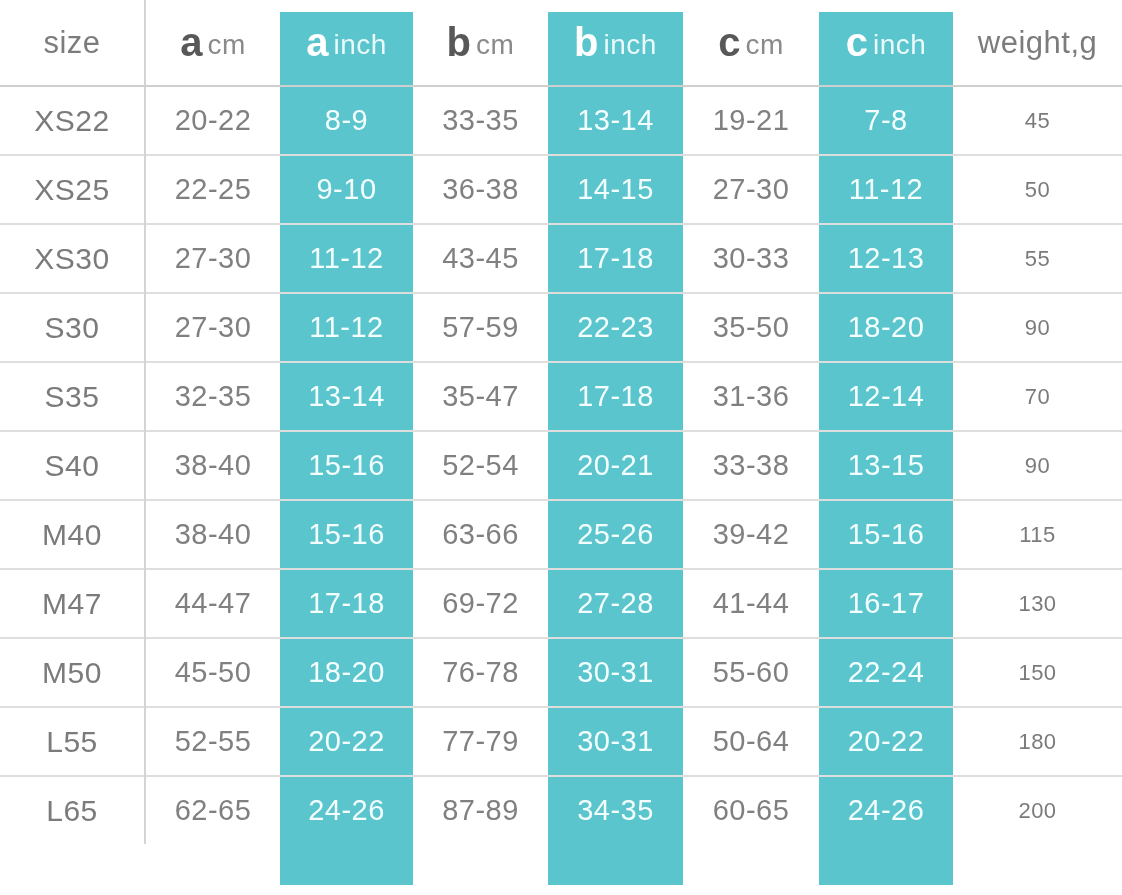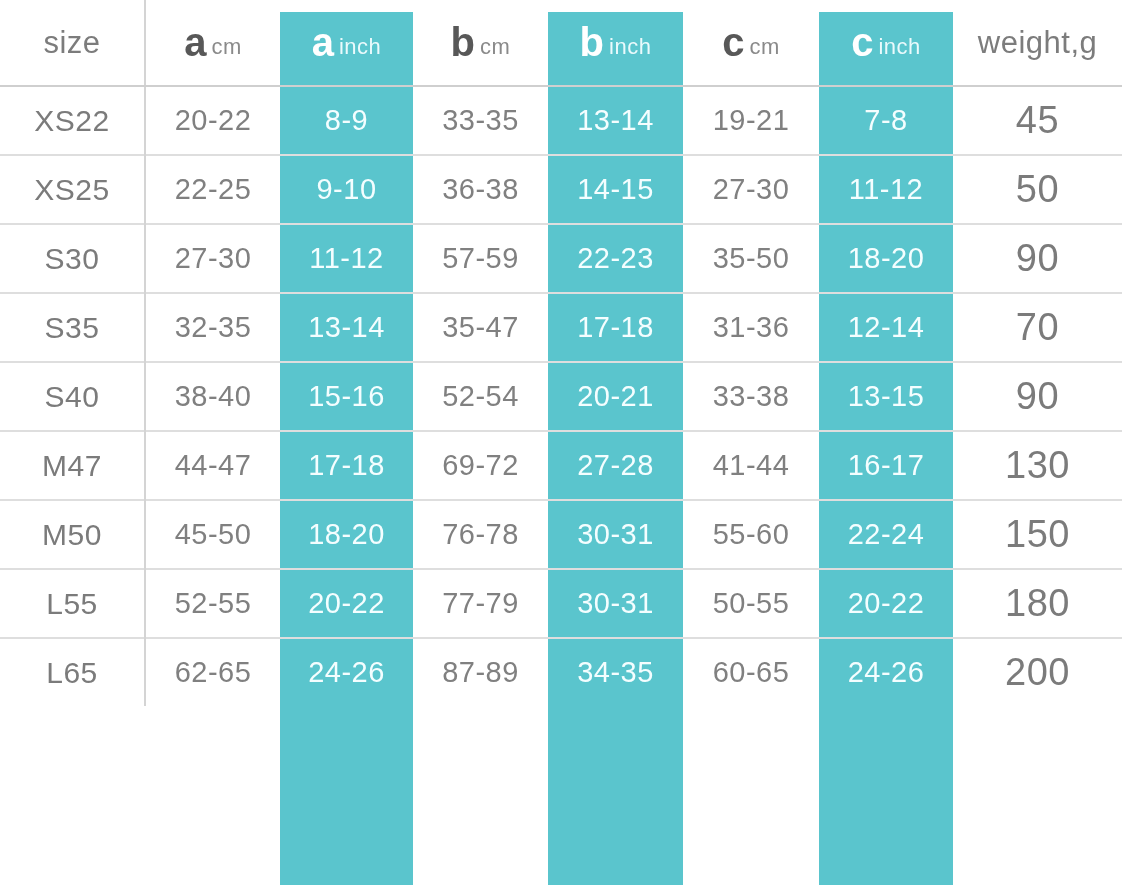--- a/index.html
+++ b/index.html
@@ -72,21 +72,21 @@
     margin-left: 30px;
   }
   .hdr-letter {
     font-weight: bold;
     font-size: 40px;
     color: #585858;
     vertical-align: -2px;
     letter-spacing: 0;
   }
   .hdr-unit {
-    font-size: 22px;
+    font-size: 28px;
     color: #8a8a8a;
     padding-left: 5px;
   }
   .hdr-plain {
     font-size: 31px;
     color: #7c7c7c;
   }
 
   
   table.size-table tbody tr {
@@ -110,21 +110,21 @@
   }
   table.size-table th.teal .hdr-letter { color: #ffffff; }
   table.size-table th.teal .hdr-unit   { color: #eafafc; }
   table.size-table td.teal             { color: #f4feff; text-align: center; }
 
   table.size-table td.size-cell {
     font-size: 30px;
     color: #7b7b7b;
   }
   table.size-table td.weight-cell {
-    font-size: 38px;
+    font-size: 22px;
     color: #7b7b7b;
   }
 </style>
 </head>
 <body>
 
 <div id="chart-root">
 
   <div class="teal-band band-a"></div>
   <div class="teal-band band-b"></div>
@@ -184,20 +184,30 @@
           <td class="sep-right size-cell">XS25</td>
           <td>22-25</td>
           <td class="teal">9-10</td>
           <td>36-38</td>
           <td class="teal">14-15</td>
           <td>27-30</td>
           <td class="teal">11-12</td>
           <td class="weight-cell">50</td>
         </tr>
         <tr>
+          <td class="sep-right size-cell">XS30</td>
+          <td>27-30</td>
+          <td class="teal">11-12</td>
+          <td>43-45</td>
+          <td class="teal">17-18</td>
+          <td>30-33</td>
+          <td class="teal">12-13</td>
+          <td class="weight-cell">55</td>
+        </tr>
+        <tr>
           <td class="sep-right size-cell">S30</td>
           <td>27-30</td>
           <td class="teal">11-12</td>
           <td>57-59</td>
           <td class="teal">22-23</td>
           <td>35-50</td>
           <td class="teal">18-20</td>
           <td class="weight-cell">90</td>
         </tr>
         <tr>
@@ -214,20 +224,30 @@
           <td class="sep-right size-cell">S40</td>
           <td>38-40</td>
           <td class="teal">15-16</td>
           <td>52-54</td>
           <td class="teal">20-21</td>
           <td>33-38</td>
           <td class="teal">13-15</td>
           <td class="weight-cell">90</td>
         </tr>
         <tr>
+          <td class="sep-right size-cell">M40</td>
+          <td>38-40</td>
+          <td class="teal">15-16</td>
+          <td>63-66</td>
+          <td class="teal">25-26</td>
+          <td>39-42</td>
+          <td class="teal">15-16</td>
+          <td class="weight-cell">115</td>
+        </tr>
+        <tr>
           <td class="sep-right size-cell">M47</td>
           <td>44-47</td>
           <td class="teal">17-18</td>
           <td>69-72</td>
           <td class="teal">27-28</td>
           <td>41-44</td>
           <td class="teal">16-17</td>
           <td class="weight-cell">130</td>
         </tr>
         <tr>
@@ -239,21 +259,21 @@
           <td>55-60</td>
           <td class="teal">22-24</td>
           <td class="weight-cell">150</td>
         </tr>
         <tr>
           <td class="sep-right size-cell">L55</td>
           <td>52-55</td>
           <td class="teal">20-22</td>
           <td>77-79</td>
           <td class="teal">30-31</td>
-          <td>50-55</td>
+          <td>50-64</td>
           <td class="teal">20-22</td>
           <td class="weight-cell">180</td>
         </tr>
         <tr>
           <td class="sep-right size-cell">L65</td>
           <td>62-65</td>
           <td class="teal">24-26</td>
           <td>87-89</td>
           <td class="teal">34-35</td>
           <td>60-65</td>

